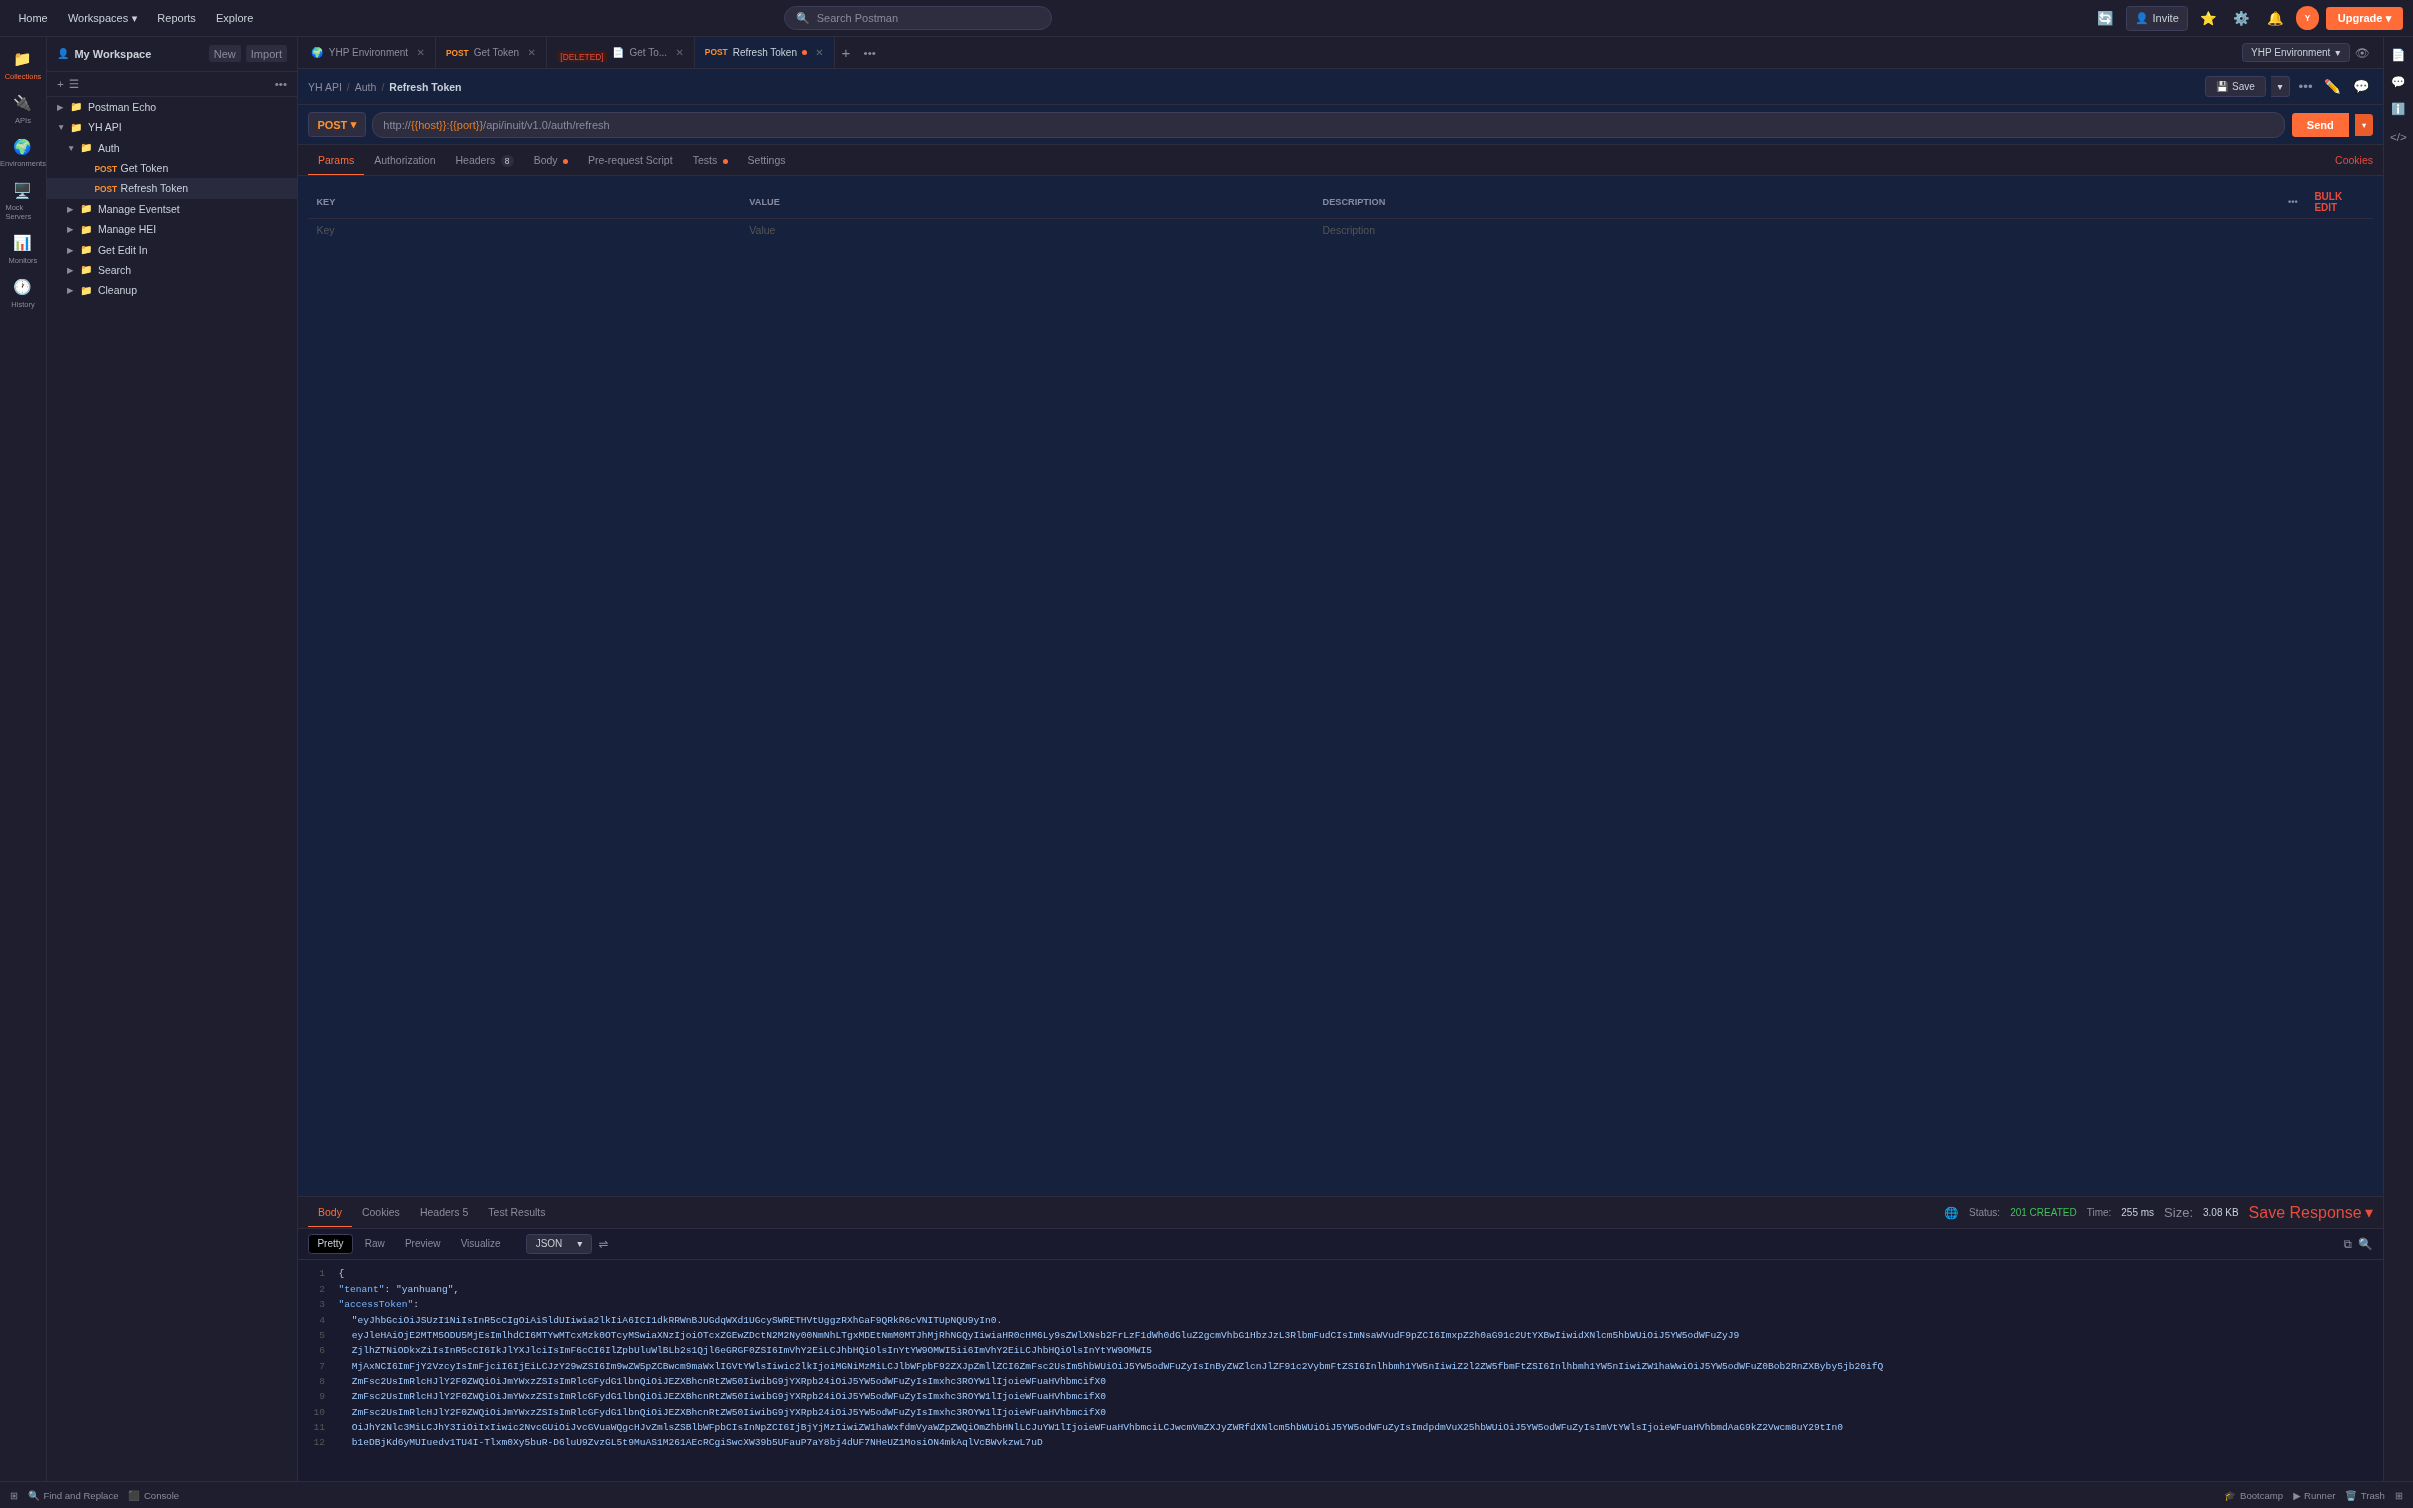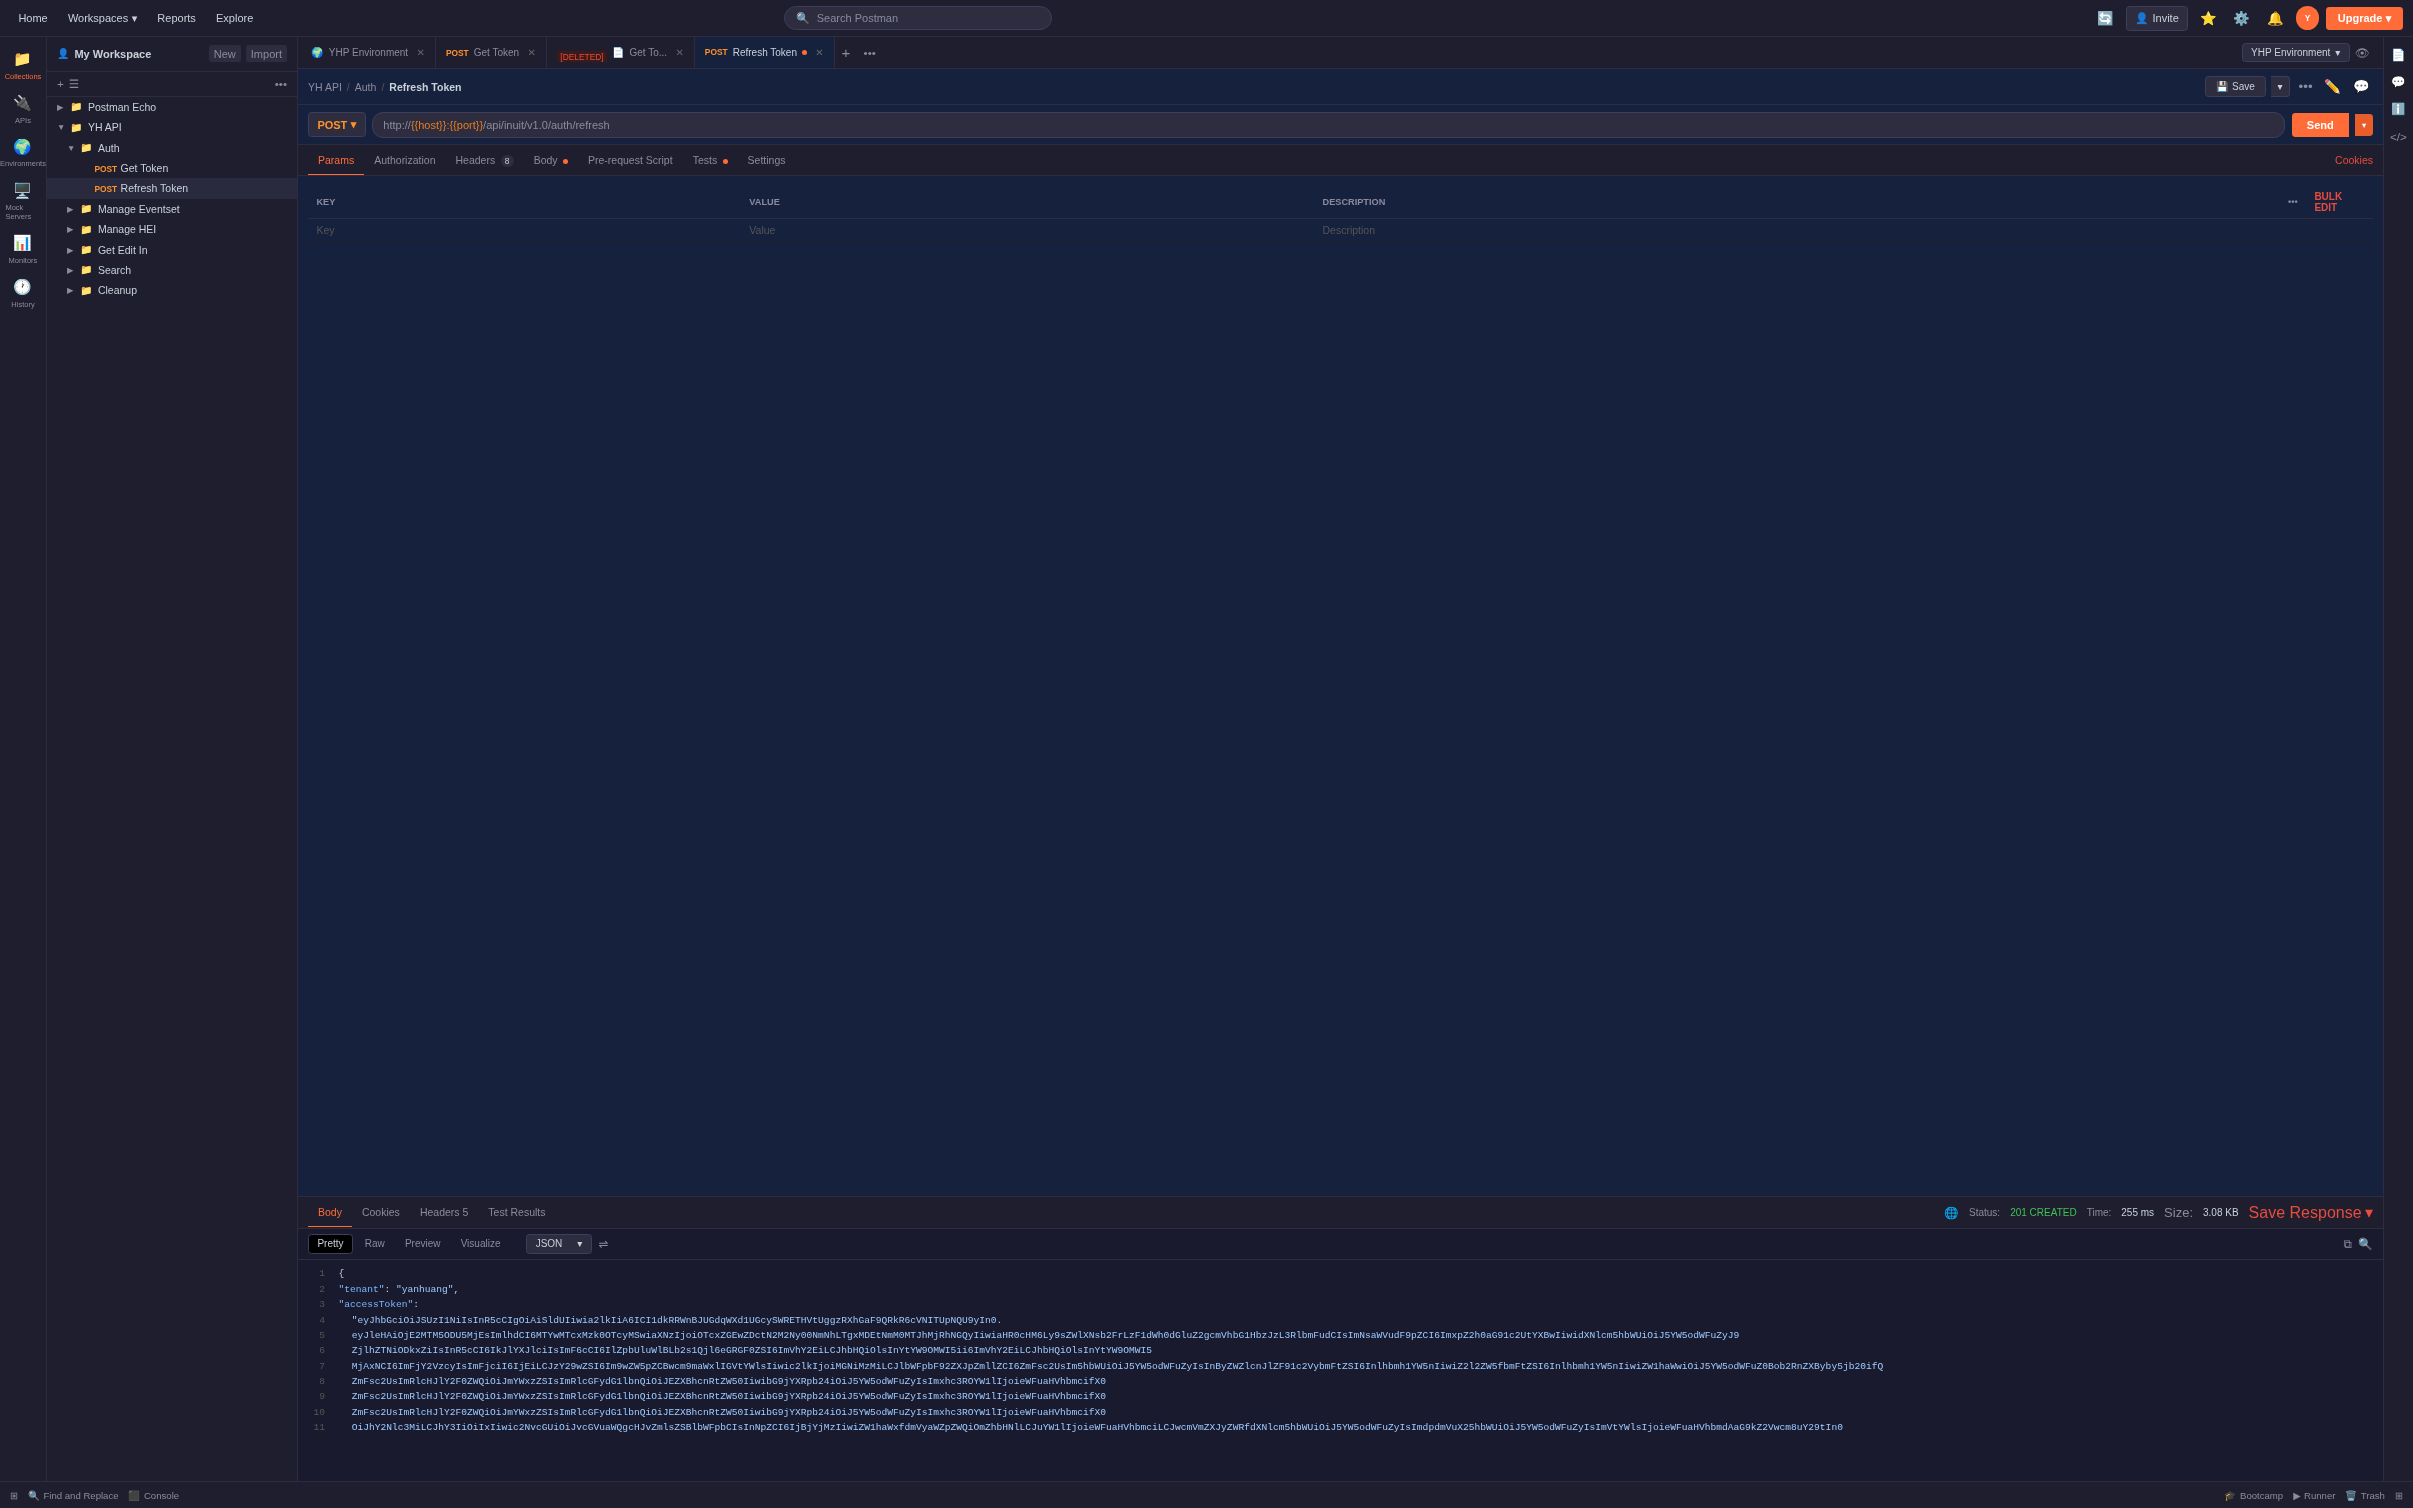--- a/index.html
+++ b/index.html
@@ -481,20 +481,24 @@
             <span class="code-content json-string" style="word-break:break-all; color:#9ecbff; padding-left:13.4px;">ZmFsc2UsImRlcHJlY2F0ZWQiOiJmYWxzZSIsImRlcGFydG1lbnQiOiJEZXBhcnRtZW50IiwibG9jYXRpb24iOiJ5YW5odWFuZyIsImxhc3ROYW1lIjoieWFuaHVhbmcifX0</span>
           </div>
           <div class="code-line">
             <span class="line-num">10</span>
             <span class="code-content json-string" style="word-break:break-all; color:#9ecbff; padding-left:13.4px;">ZmFsc2UsImRlcHJlY2F0ZWQiOiJmYWxzZSIsImRlcGFydG1lbnQiOiJEZXBhcnRtZW50IiwibG9jYXRpb24iOiJ5YW5odWFuZyIsImxhc3ROYW1lIjoieWFuaHVhbmcifX0</span>
           </div>
           <div class="code-line">
             <span class="line-num">11</span>
             <span class="code-content json-string" style="word-break:break-all; color:#9ecbff; padding-left:13.4px;">OiJhY2Nlc3MiLCJhY3IiOiIxIiwic2NvcGUiOiJvcGVuaWQgcHJvZmlsZSBlbWFpbCIsInNpZCI6IjBjYjMzIiwiZW1haWxfdmVyaWZpZWQiOmZhbHNlLCJuYW1lIjoieWFuaHVhbmciLCJwcmVmZXJyZWRfdXNlcm5hbWUiOiJ5YW5odWFuZyIsImdpdmVuX25hbWUiOiJ5YW5odWFuZyIsImVtYWlsIjoieWFuaHVhbmdAaG9kZ2Vwcm8uY29tIn0</span>
           </div>
+          <div class="code-line">
+            <span class="line-num">12</span>
+            <span class="code-content json-string" style="word-break:break-all; color:#9ecbff; padding-left:13.4px;">b1eDBjKd6yMUIuedv1TU4I-Tlxm0Xy5buR-D6luU9ZvzGL5t9MuAS1M261AEcRCgiSwcXW39b5UFauP7aY8bj4dUF7NHeUZ1MosiON4mkAqlVcBWvkzwL7uD</span>
+          </div>
         </div>
       </div>
     </div>
   </div>
 
   <div class="right-sidebar">
     <div class="right-sidebar-btn">📄</div>
     <div class="right-sidebar-btn">💬</div>
     <div class="right-sidebar-btn">ℹ️</div>
     <div class="right-sidebar-btn">&lt;/&gt;</div>

